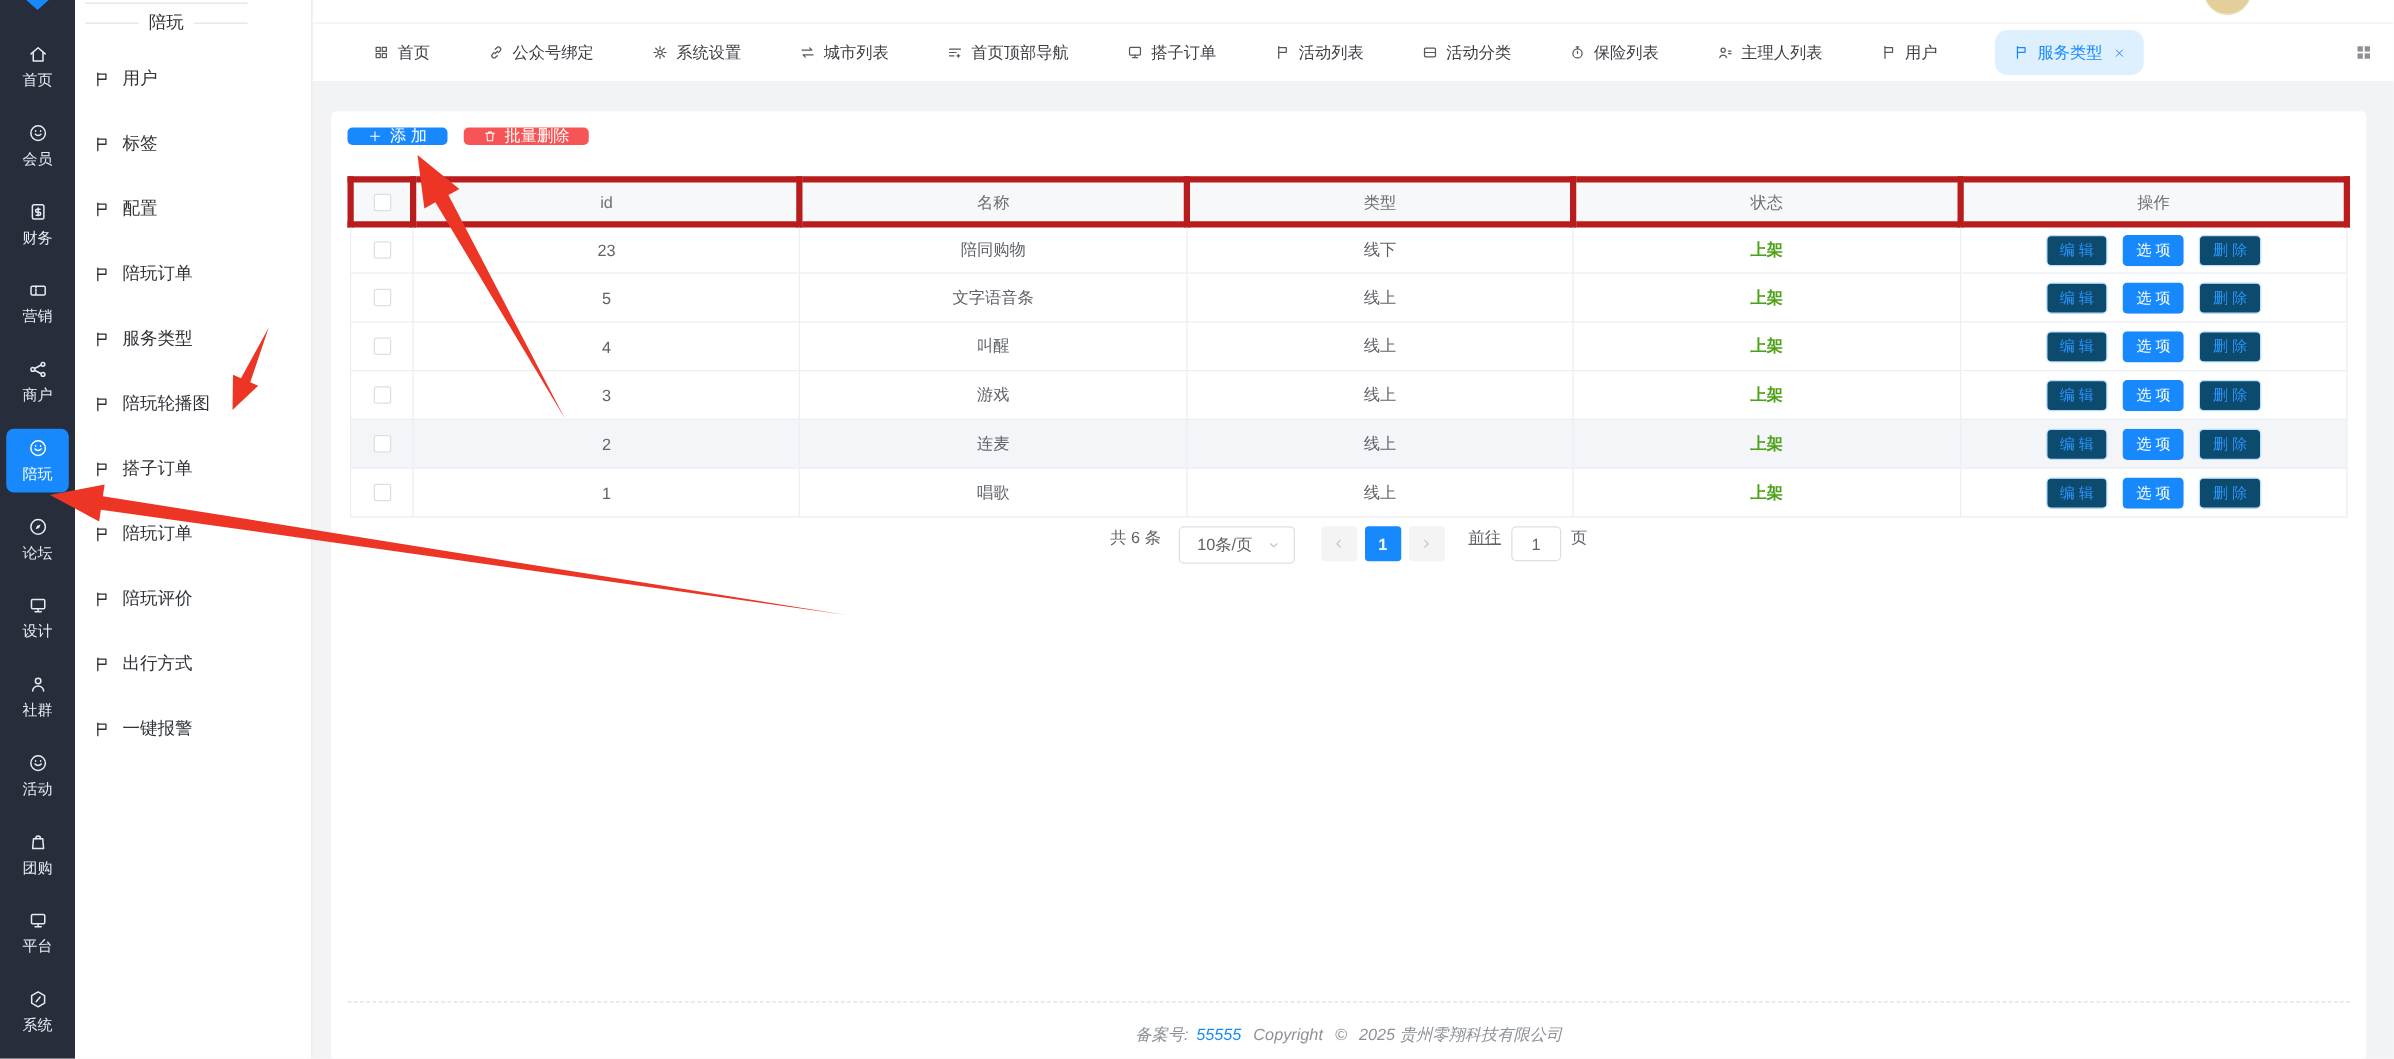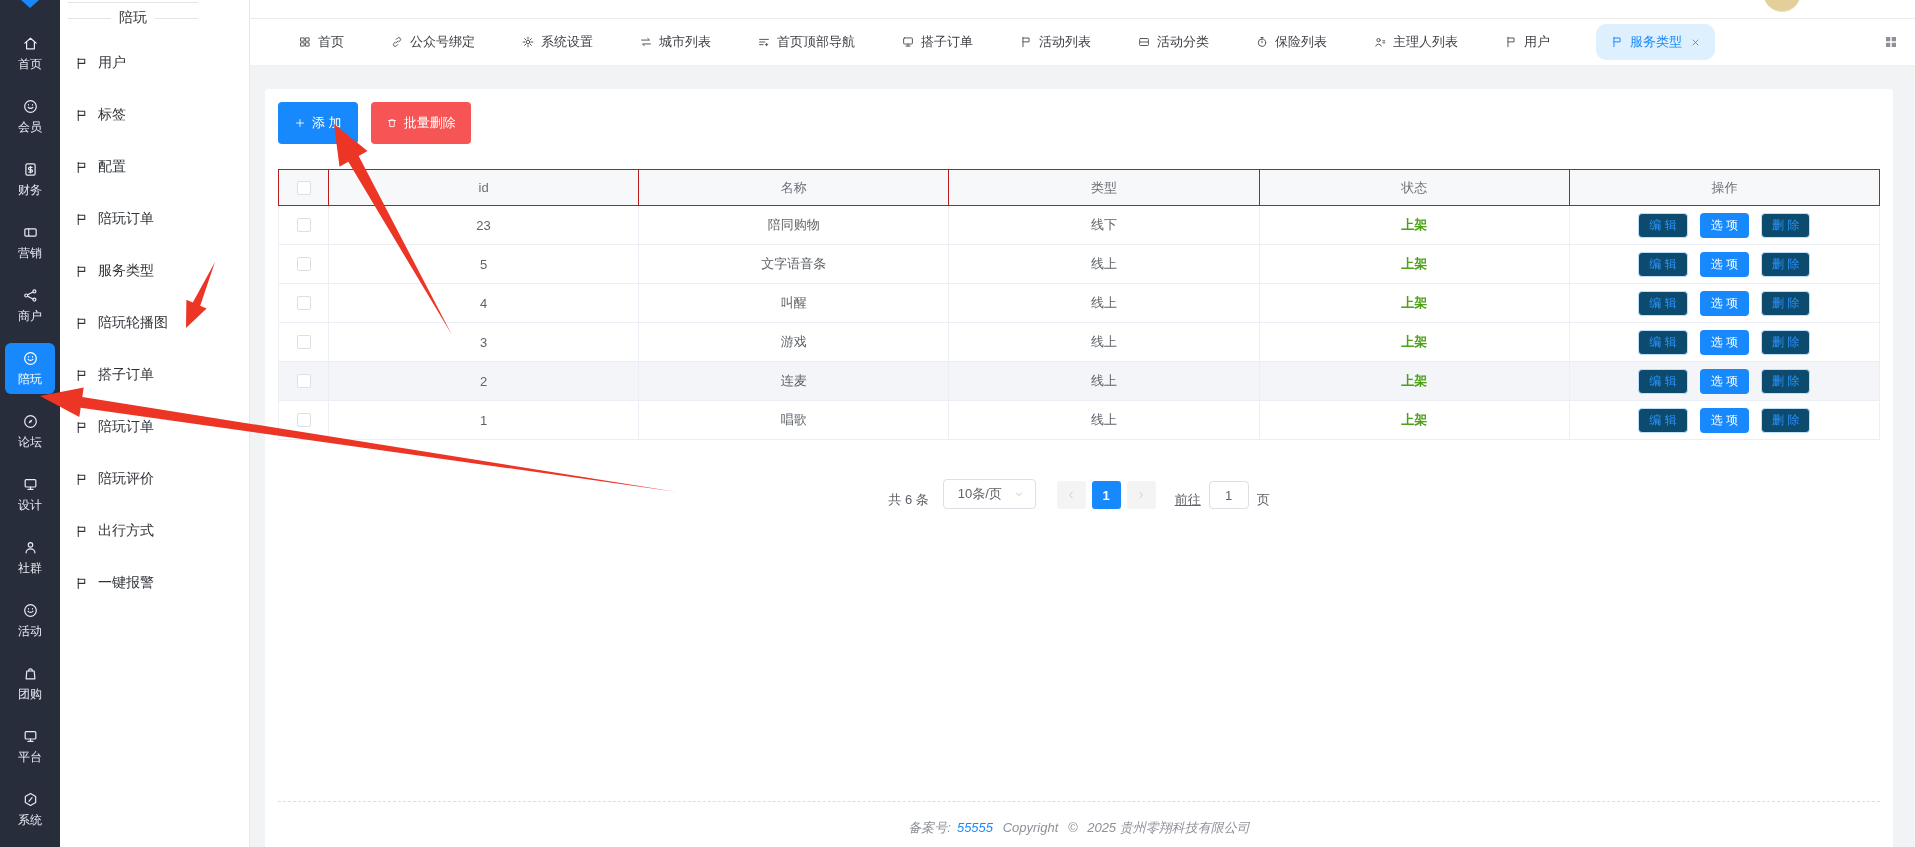--- a/index.html
+++ b/index.html
@@ -48,39 +48,39 @@
   .tab.active-pill .close{margin-left:2px;}
   .tab.active-pill .close svg{width:11px;height:11px;}
   .apps-btn{position:absolute;right:16px;top:15px;color:#8d9196;cursor:pointer;}
   .apps-btn svg{width:16px;height:16px;}
 
   .content{position:absolute;top:66px;left:0;right:0;bottom:0;background:#f2f3f5;}
   .card{position:absolute;left:15px;right:22px;top:23px;bottom:0;background:#fff;border-radius:4px 4px 0 0;padding:13px;}
 
   
   .toolbar{display:flex;gap:13px;margin-bottom:25px;}
-  .btn{display:inline-flex;align-items:center;justify-content:center;gap:6px;height:42px;border-radius:4px;font-size:13px;border:none;cursor:pointer;padding:0 15px;font-family:inherit;color:#fff;}
+  .btn{display:inline-flex;align-items:center;justify-content:center;gap:6px;height:14px;border-radius:4px;font-size:13px;border:none;cursor:pointer;padding:0 15px;font-family:inherit;color:#fff;}
   .btn .icon svg{width:12px;height:12px;}
   .btn-add{background:var(--accent);padding:0 16px;}
   .btn-danger{background:var(--danger);}
 
   
   table.table{width:100%;border-collapse:collapse;table-layout:fixed;}
   col.col-check{width:50px;}
-  .table th{background:#f6f8fa;font-weight:400;color:#6b6f76;font-size:13px;height:36px;border:1px solid #b91c1c;text-align:center;}
+  .table th{background:#f6f8fa;font-weight:400;color:#6b6f76;font-size:13px;height:36px;border:5px solid #b91c1c;text-align:center;}
   .table td{height:39px;text-align:center;font-size:13px;color:#5f6368;border:1px solid #ebeef5;background:#fff;}
   tr.highlight td{background:#f3f5f9;}
   .checkbox{width:14px;height:14px;border:1px solid #dcdfe6;border-radius:2px;background:#fff;margin:0 auto;cursor:pointer;}
   .status{color:var(--success);font-weight:600;cursor:pointer;}
   .action-btn{display:inline-flex;align-items:center;justify-content:center;height:25px;padding:0 10px;border-radius:4px;font-size:12px;cursor:pointer;border:1px solid transparent;margin:0 6px;font-family:inherit;white-space:nowrap;}
   .action-edit,.action-delete{background:#0c4a6e;border-color:#bcdeff;color:#2c94fd;}
   .action-option{background:var(--accent);color:#fff;}
 
   
-  .pagination{margin-top:39px;display:flex;align-items:flex-end;justify-content:center;font-size:13px;color:#5f6368;}
+  .pagination{margin-top:7px;display:flex;align-items:flex-start;justify-content:center;font-size:13px;color:#5f6368;}
   .total{margin-right:14px;}
   .page-size-select{width:93px;height:30px;border:1px solid #dcdfe6;border-radius:4px;display:flex;align-items:center;justify-content:space-between;padding:0 10px 0 14px;cursor:pointer;margin-right:18px;background:#fff;}
   .page-size-select .icon svg{width:12px;height:12px;color:#b8bdc6;}
   .page-btn{width:29px;height:28px;border-radius:3px;display:flex;align-items:center;justify-content:center;margin:0 3px;cursor:pointer;}
   .page-prev,.page-next{background:#f4f4f5;color:#bfc3cb;}
   .page-btn .icon svg{width:12px;height:12px;}
   .page-current{background:var(--accent);color:#fff;font-weight:700;}
   .goto-label{margin:0 8px 0 16px;text-decoration:underline;}
   .goto-input{width:40px;height:28px;border:1px solid #dcdfe6;border-radius:4px;text-align:center;font-size:13px;color:#5f6368;font-family:inherit;outline:none;}
   .page-label{margin-left:8px;}

